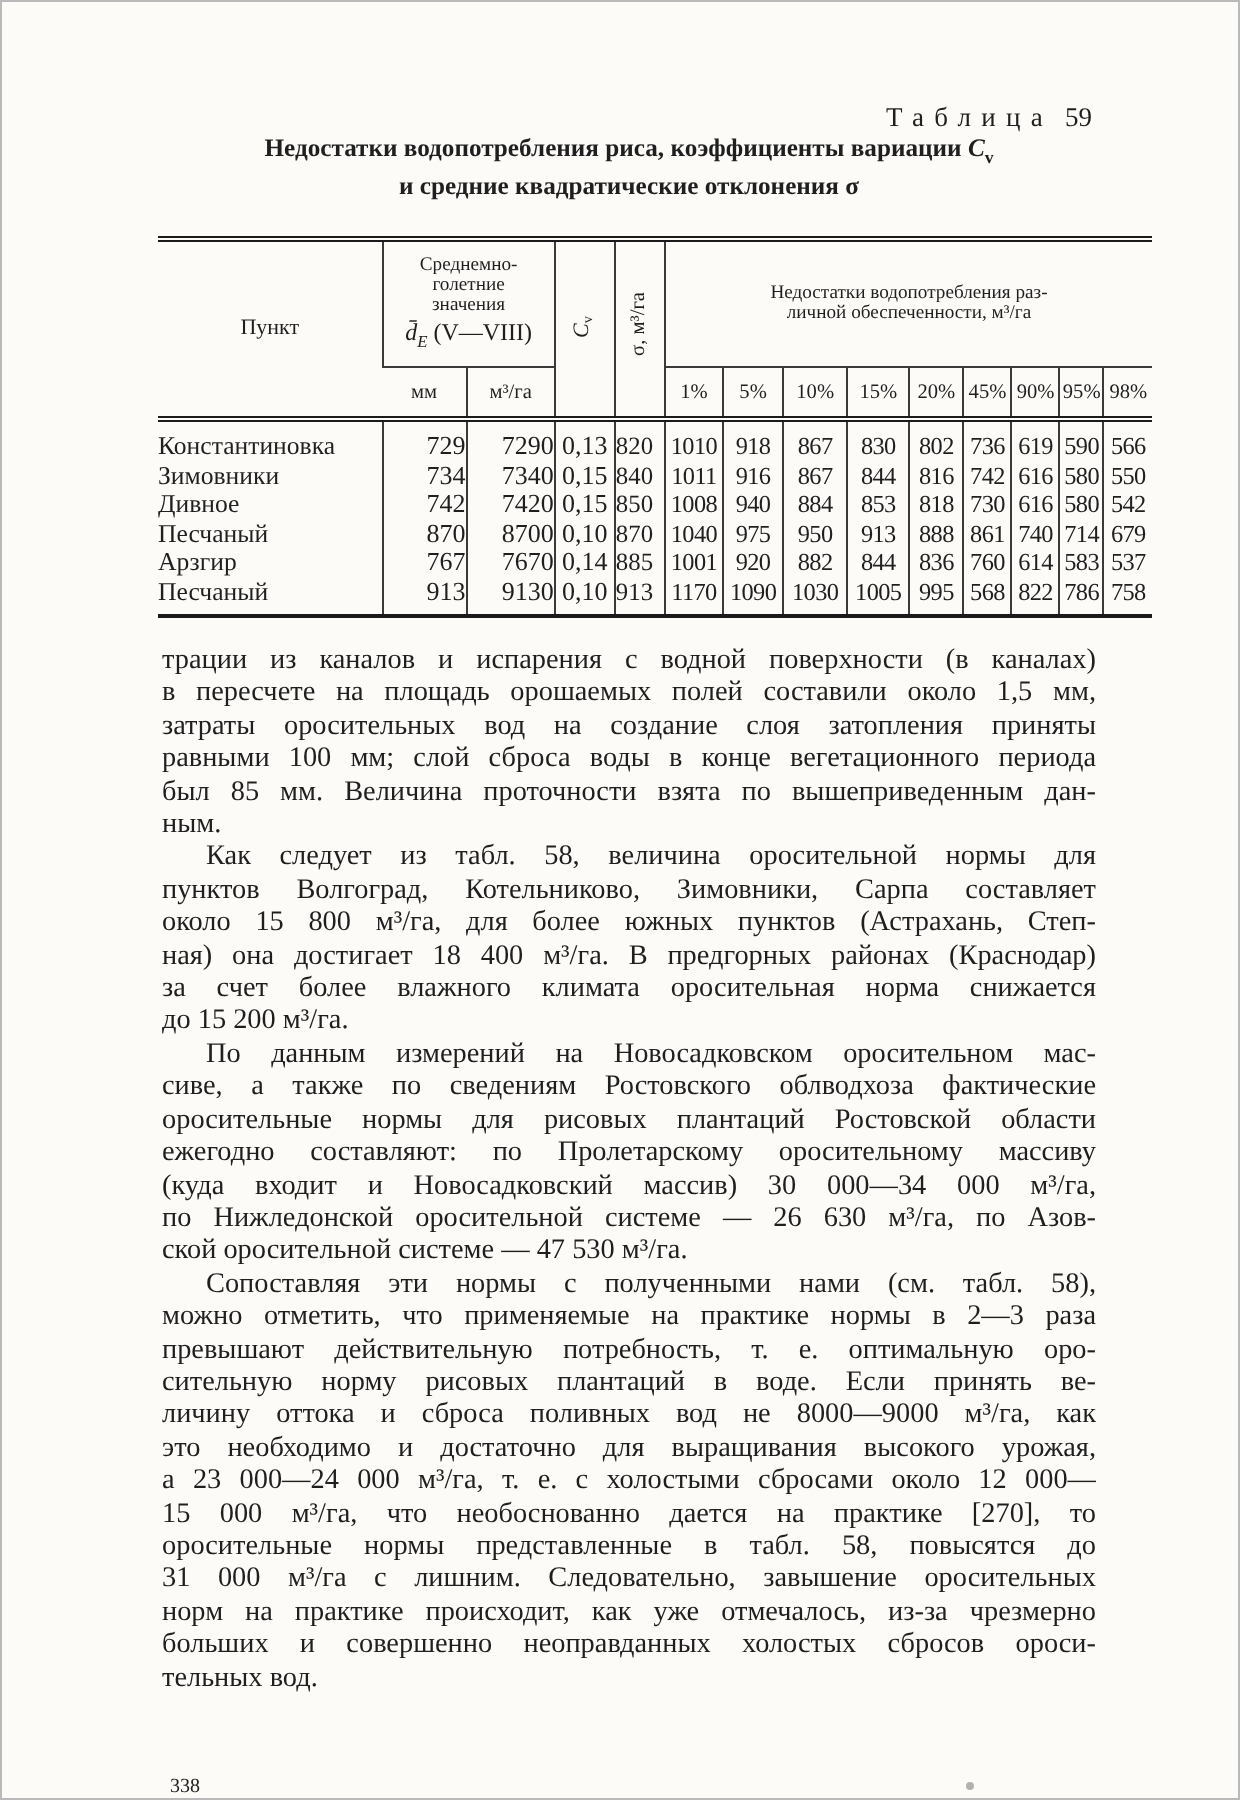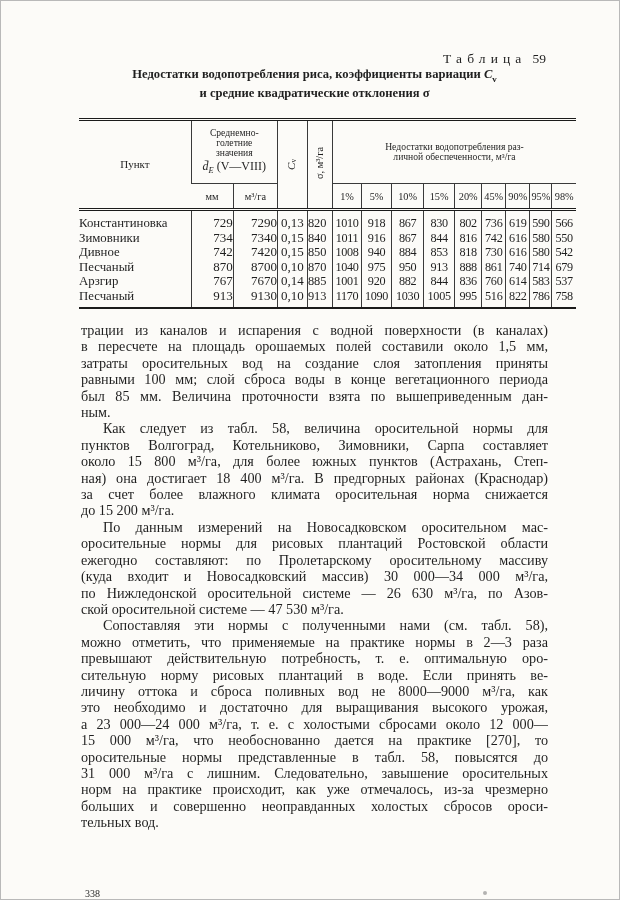--- a/index.html
+++ b/index.html
@@ -212,21 +212,21 @@
           <td class="cname">Песчаный</td>
           <td class="cnum">913</td>
           <td class="cnum">9130</td>
           <td class="ccv">0,10</td>
           <td class="csig">913</td>
           <td class="cpct">1170</td>
           <td class="cpct">1090</td>
           <td class="cpct">1030</td>
           <td class="cpct">1005</td>
           <td class="cpct">995</td>
-          <td class="cpct">516</td>
+          <td class="cpct">568</td>
           <td class="cpct">822</td>
           <td class="cpct">786</td>
           <td class="cpct">758</td>
         </tr>
       </tbody>
   </table>
 
   <div class="bodytext">
       <div class="para">
         <div class="line">трации из каналов и испарения с водной поверхности (в каналах)</div>
@@ -239,20 +239,21 @@
       <div class="para indent">
         <div class="line">Как следует из табл. 58, величина оросительной нормы для</div>
         <div class="line">пунктов Волгоград, Котельниково, Зимовники, Сарпа составляет</div>
         <div class="line">около 15 800 м³/га, для более южных пунктов (Астрахань, Степ-</div>
         <div class="line">ная) она достигает 18 400 м³/га. В предгорных районах (Краснодар)</div>
         <div class="line">за счет более влажного климата оросительная норма снижается</div>
         <div class="line last">до 15 200 м³/га.</div>
       </div>
       <div class="para indent">
         <div class="line">По данным измерений на Новосадковском оросительном мас-</div>
+        <div class="line">сиве, а также по сведениям Ростовского облводхоза фактические</div>
         <div class="line">оросительные нормы для рисовых плантаций Ростовской области</div>
         <div class="line">ежегодно составляют: по Пролетарскому оросительному массиву</div>
         <div class="line">(куда входит и Новосадковский массив) 30 000—34 000 м³/га,</div>
         <div class="line">по Нижледонской оросительной системе — 26 630 м³/га, по Азов-</div>
         <div class="line last">ской оросительной системе — 47 530 м³/га.</div>
       </div>
       <div class="para indent">
         <div class="line">Сопоставляя эти нормы с полученными нами (см. табл. 58),</div>
         <div class="line">можно отметить, что применяемые на практике нормы в 2—3 раза</div>
         <div class="line">превышают действительную потребность, т. е. оптимальную оро-</div>

